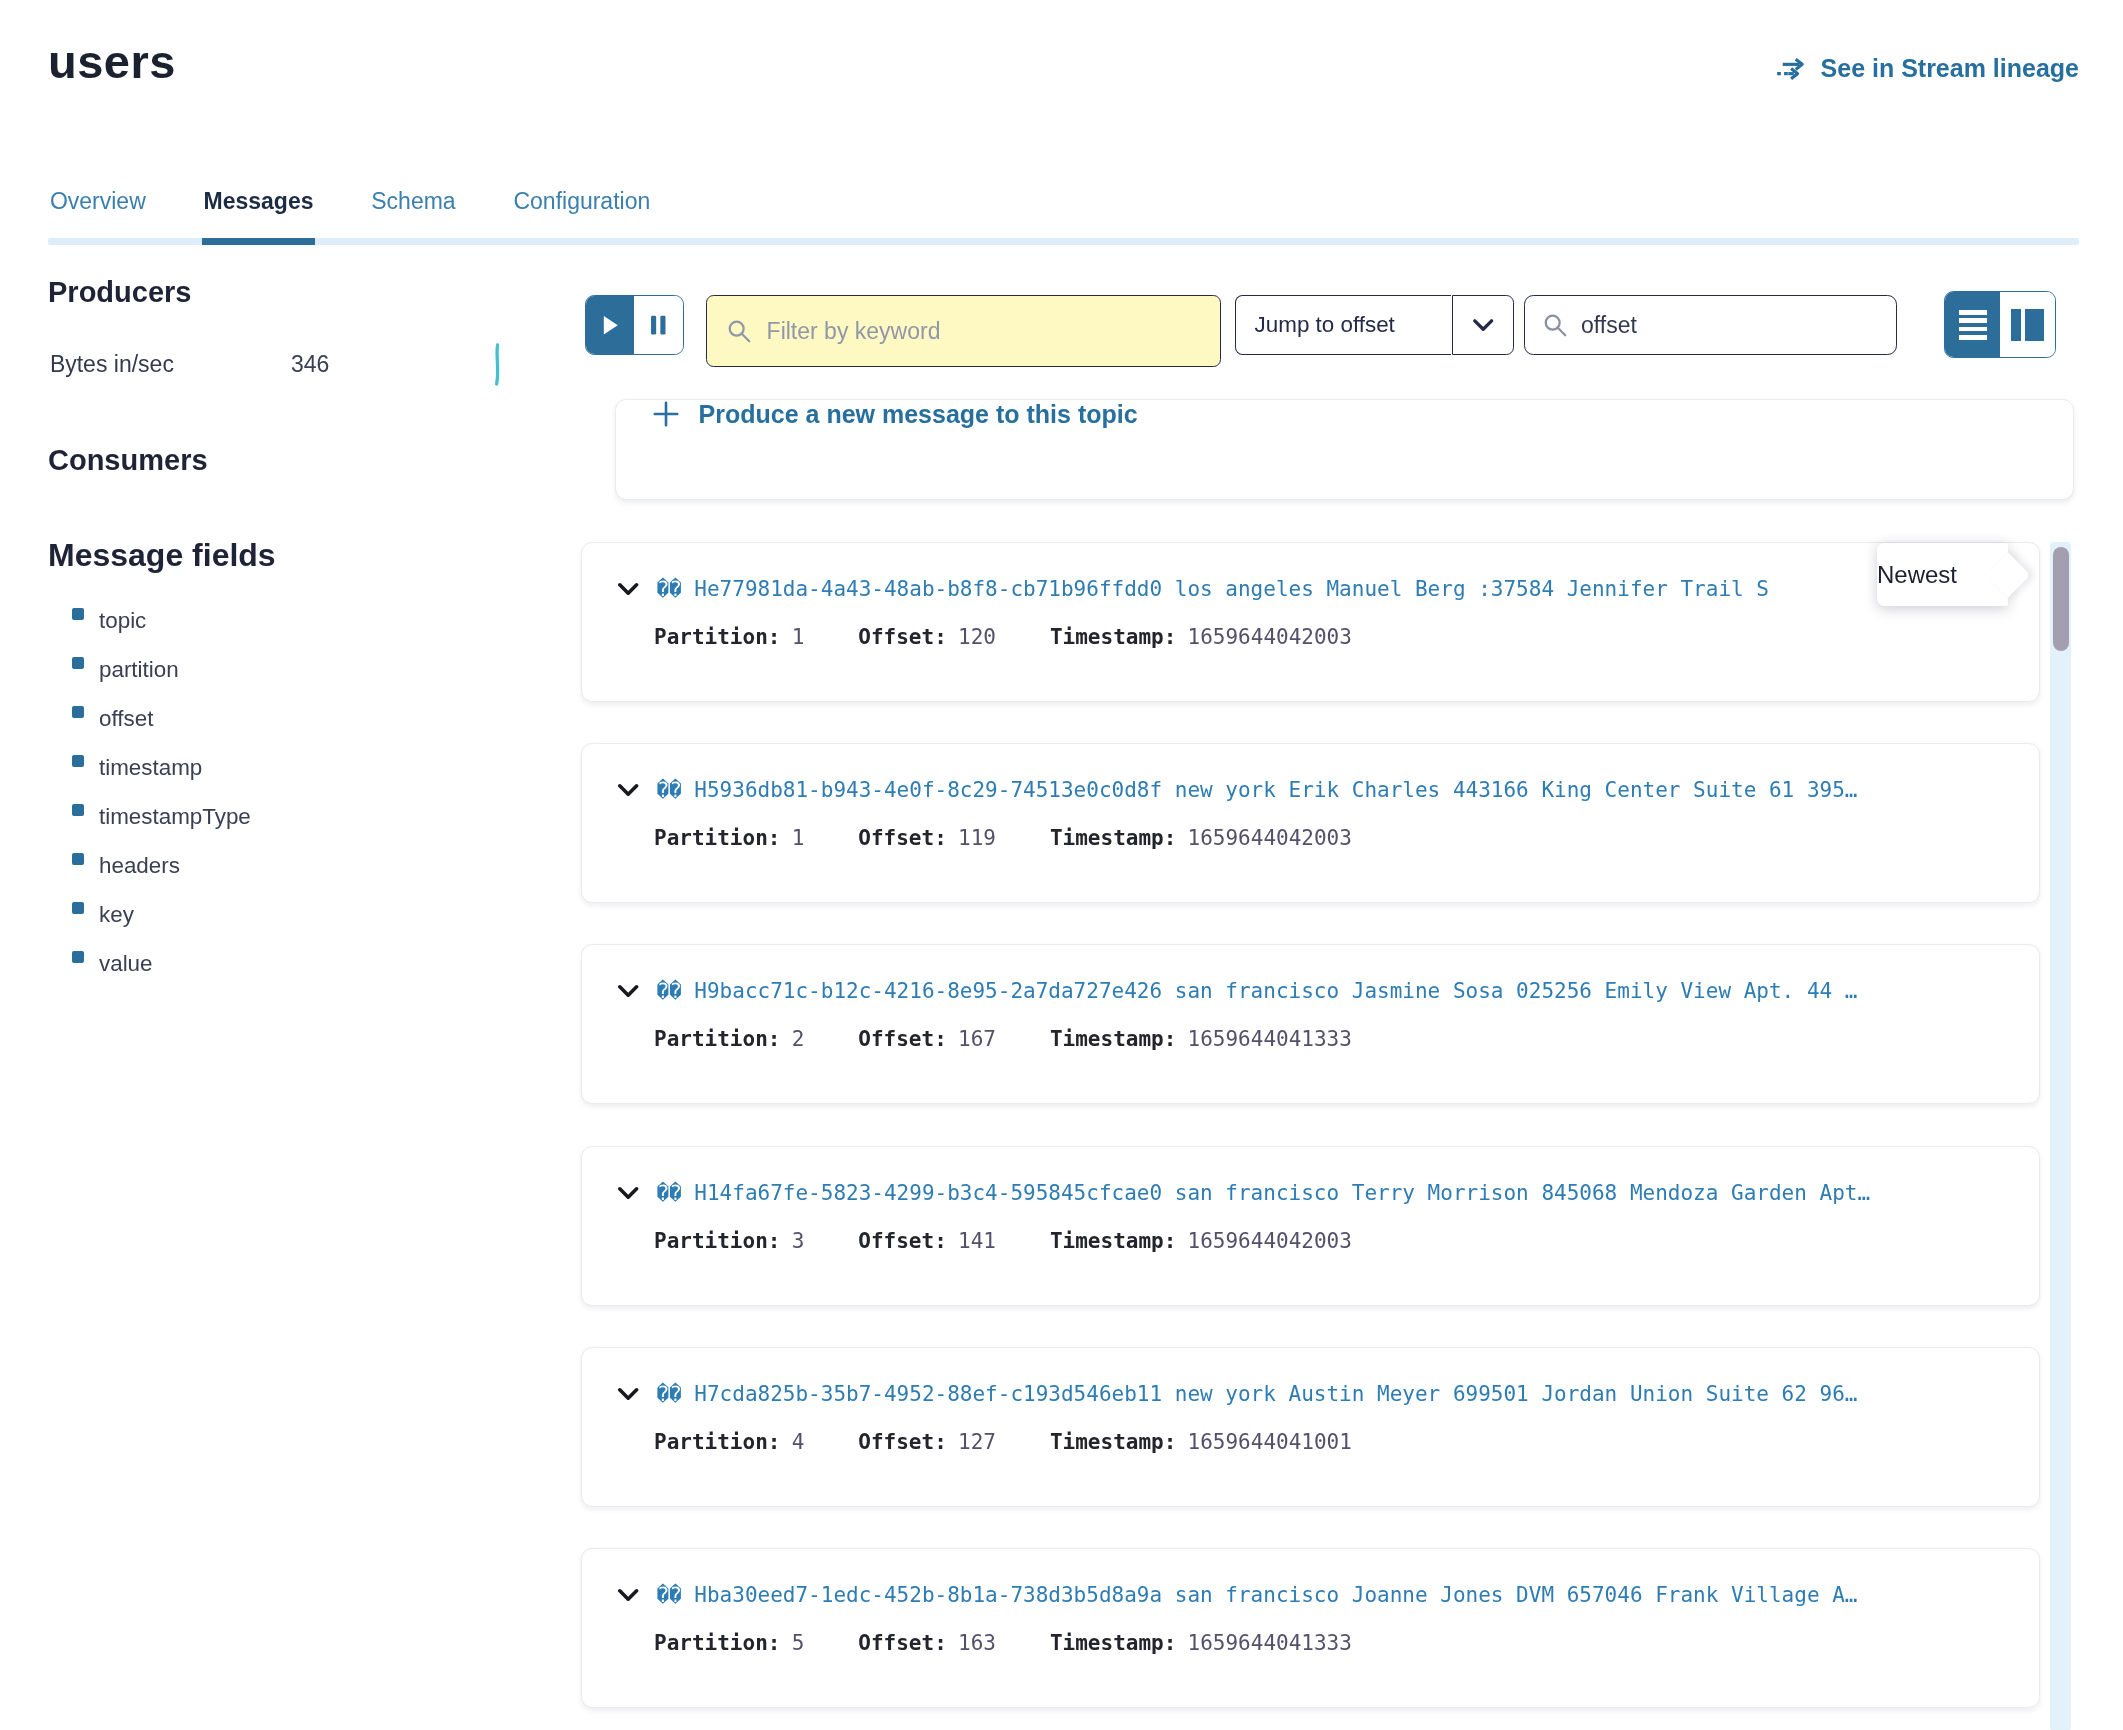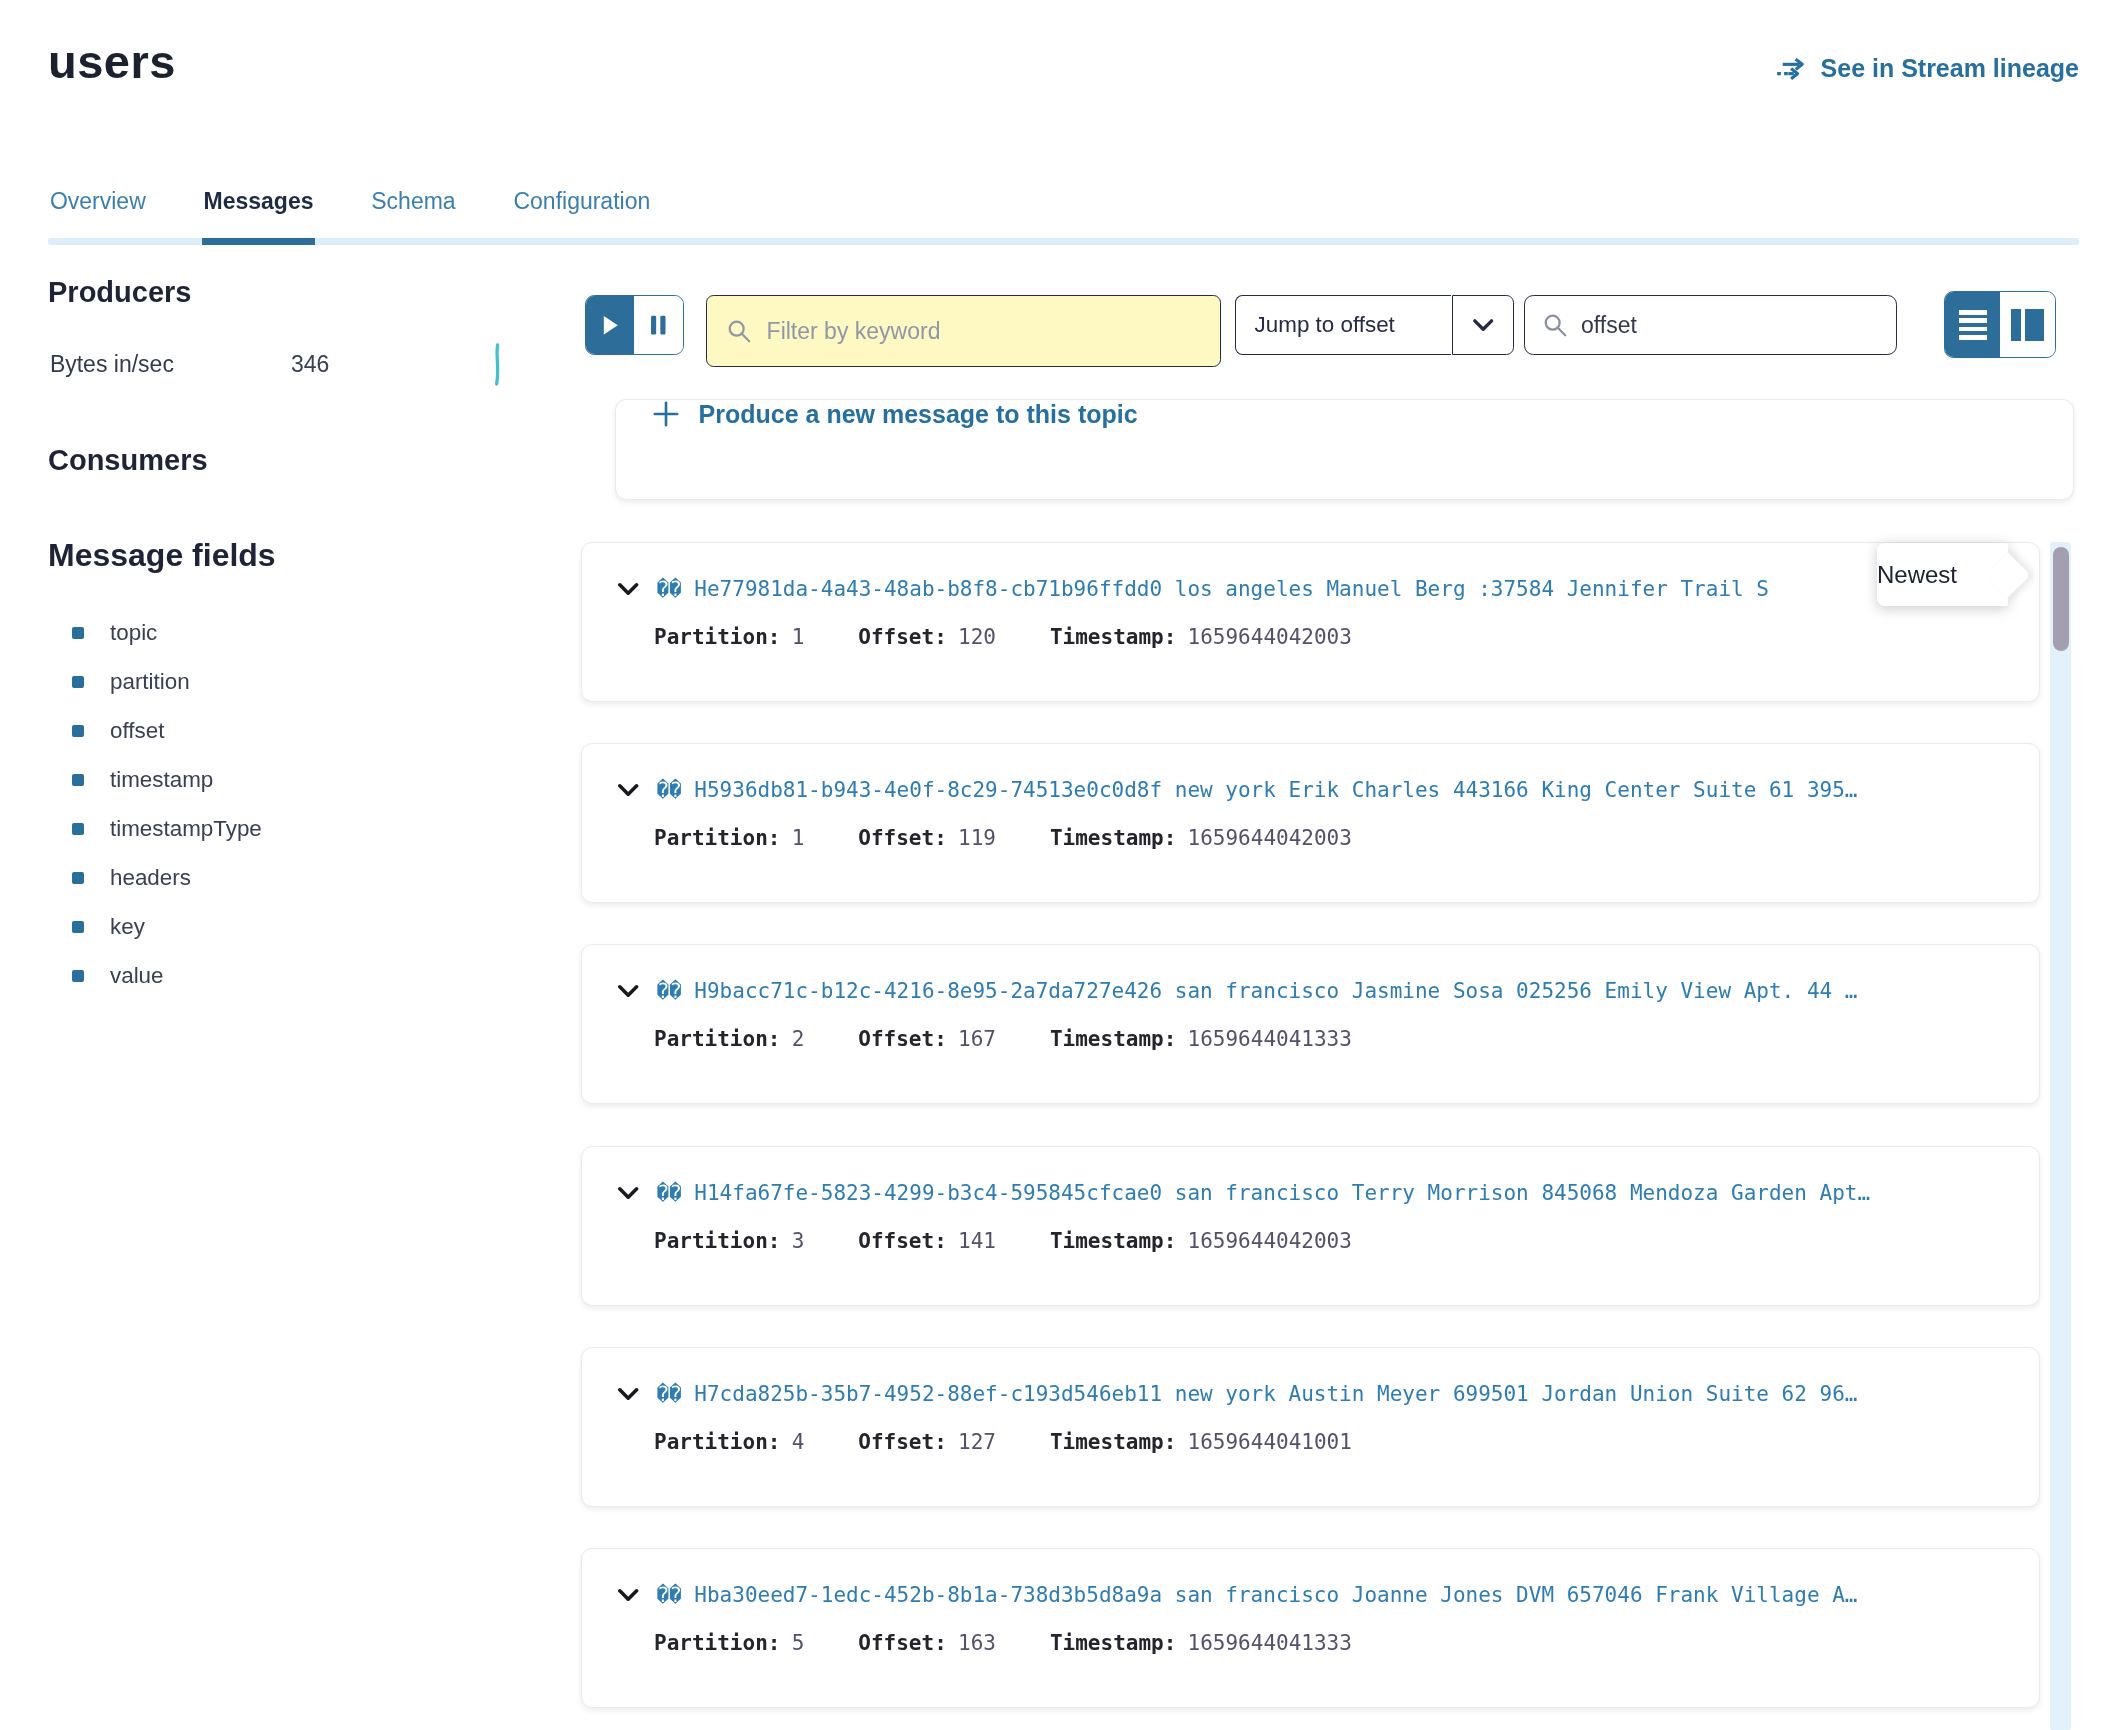--- a/index.html
+++ b/index.html
@@ -23,21 +23,21 @@
   
   .sidebar { position:absolute; left:48px; top:276px; width:485px; }
   .side-h { font-size:29px; font-weight:700; color:#1f2337; }
   .metric-row { display:flex; align-items:center; margin:32px 0 0 1.9px; width:477px; }
   .metric-label { font-size:23px; color:#333a4e; width:241px; }
   .metric-value { font-size:23px; color:#3a4054; }
   .sparkline { margin-left:auto; margin-right:7.5px; }
   .section-gap { margin-top:56px; }
   .fields-title { font-size:32px; font-weight:700; color:#1f2337; margin-top:60px; }
   .fields-list { margin-top:34px; padding-left:24px; }
-  .field-item { display:flex; align-items:center; gap:26px; height:49px; }
+  .field-item { display:flex; gap:15px; height:49px; }
   .field-bullet { width:12px; height:12px; background:#2a6f9c; border-radius:1.9px; flex:0 0 auto; }
   .field-label { font-size:22.4px; color:#3a4054; }
 
   
   .toolbar { position:absolute; left:581px; top:295px; width:1459px; height:60px; }
   .playpause { position:absolute; left:3.7px; top:0; width:99px; height:60px; border:1.9px solid #2c6d99;
                border-radius:9.3px; overflow:hidden; display:flex; cursor:pointer; background:#fff; }
   .pp-seg { flex:1; display:flex; align-items:center; justify-content:center; }
   .pp-play { background:#2c6d99; }
   .pp-pause { background:#ffffff; }

